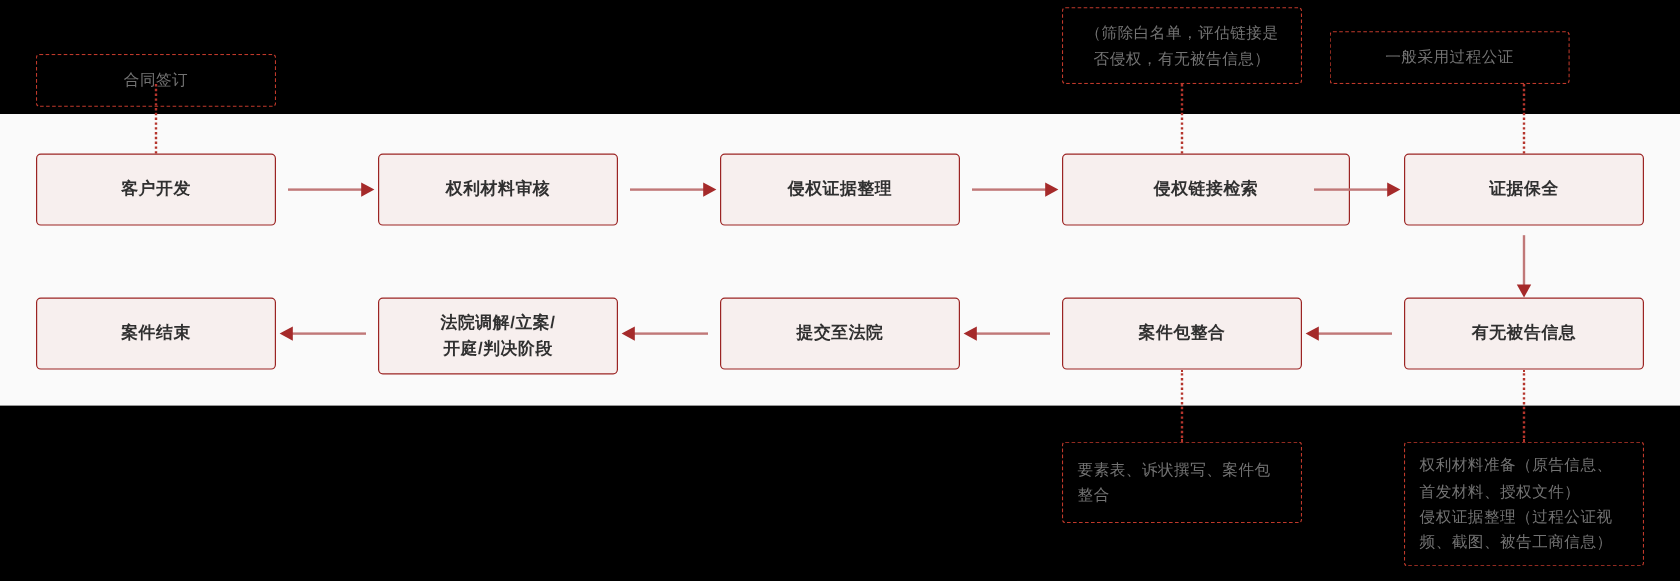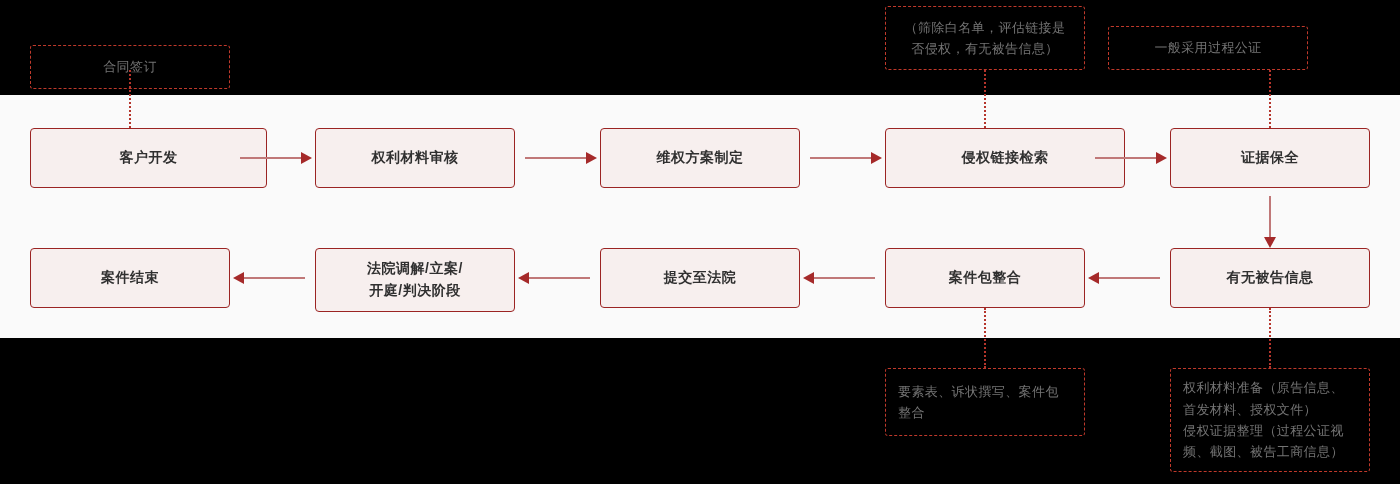--- a/index.html
+++ b/index.html
@@ -136,30 +136,30 @@
   </div>
 
   <div class="note center" style="left:1108px; top:26px; width:200px; height:44px;">
     <span>一般采用过程公证</span>
   </div>
 
   <div class="dotted" style="left:129px; top:70px; height:58px;"></div>
   <div class="dotted" style="left:984px; top:70px; height:58px;"></div>
   <div class="dotted" style="left:1269px; top:70px; height:58px;"></div>
 
-  <div class="node" style="left:30px; top:128px; width:237px; height:60px;">
+  <div class="node" style="left:30px; top:128px; width:200px; height:60px;">
     <span>客户开发</span>
   </div>
 
   <div class="node" style="left:315px; top:128px; width:200px; height:60px;">
     <span>权利材料审核</span>
   </div>
 
   <div class="node" style="left:600px; top:128px; width:200px; height:60px;">
-    <span>维权方案制定</span>
+    <span>侵权证据整理</span>
   </div>
 
   <div class="node" style="left:885px; top:128px; width:240px; height:60px;">
     <span>侵权链接检索</span>
   </div>
 
   <div class="node" style="left:1170px; top:128px; width:200px; height:60px;">
     <span>证据保全</span>
   </div>
 

